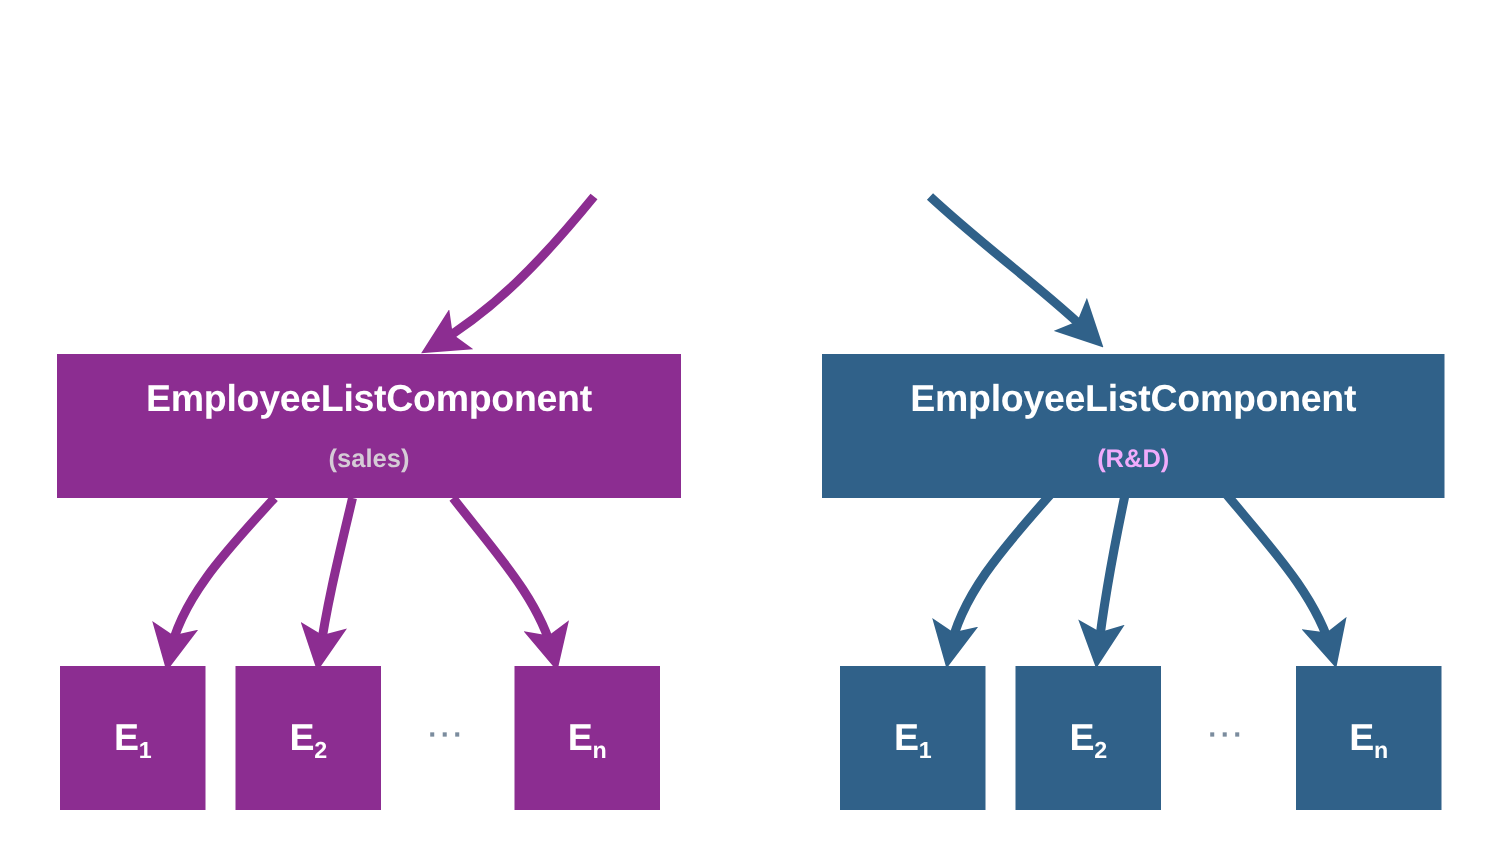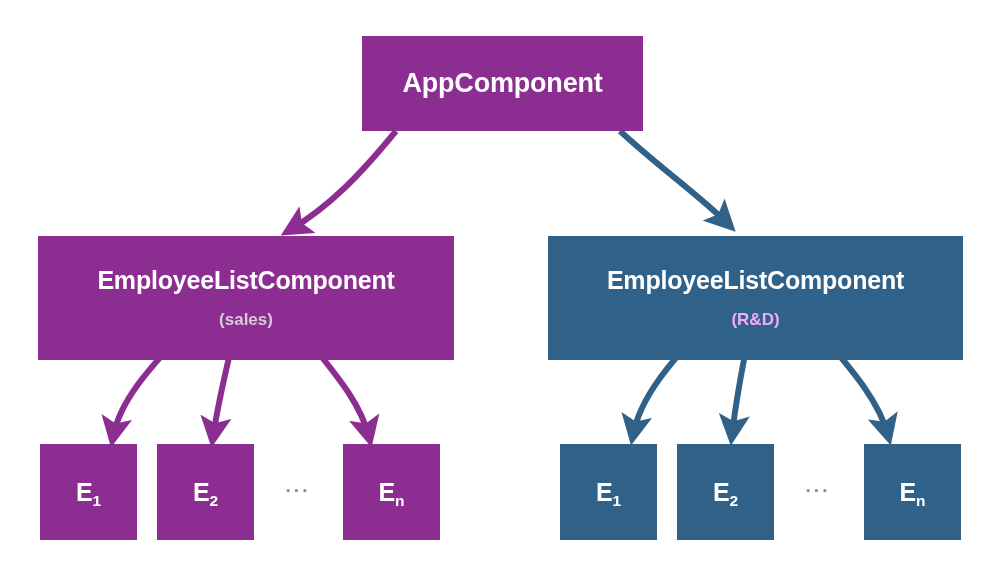--- a/index.html
+++ b/index.html
@@ -54,21 +54,21 @@
     width: 281px;
     height: 95px;
     background: #8C2D91;
   }
   #app-node .node-title {
     font-size: 27px;
   }
   
   .list-node {
     top: 236px;
-    height: 124px;
+    height: 96px;
   }
   #list-sales {
     left: 38px;
     width: 416px;
     background: #8C2D91;
   }
   #list-rnd {
     left: 548px;
     width: 415px;
     background: #306189;
@@ -136,23 +136,20 @@
 
     <path d="M 183 332 C 150 368 120 400 113 437" fill="none" stroke="#8C2D91" stroke-width="6" marker-end="url(#arrow-purple)"></path>
     <path d="M 235 332 C 226 370 218 402 213 437" fill="none" stroke="#8C2D91" stroke-width="6" marker-end="url(#arrow-purple)"></path>
     <path d="M 302 332 C 330 368 360 400 369 437" fill="none" stroke="#8C2D91" stroke-width="6" marker-end="url(#arrow-purple)"></path>
 
     <path d="M 700 330 C 668 366 640 398 633 435" fill="none" stroke="#306189" stroke-width="6" marker-end="url(#arrow-blue)"></path>
     <path d="M 750 330 C 742 368 736 400 732 435" fill="none" stroke="#306189" stroke-width="6" marker-end="url(#arrow-blue)"></path>
     <path d="M 818 330 C 848 366 878 398 888 435" fill="none" stroke="#306189" stroke-width="6" marker-end="url(#arrow-blue)"></path>
   </svg>
 
-  <div class="node" id="app-node">
-    <div class="node-title">AppComponent</div>
-  </div>
 
   <div class="node list-node" id="list-sales">
     <div class="node-title">EmployeeListComponent</div>
     <div class="node-sub">(sales)</div>
   </div>
 
   <div class="node list-node" id="list-rnd">
     <div class="node-title">EmployeeListComponent</div>
     <div class="node-sub">(R&amp;D)</div>
   </div>

